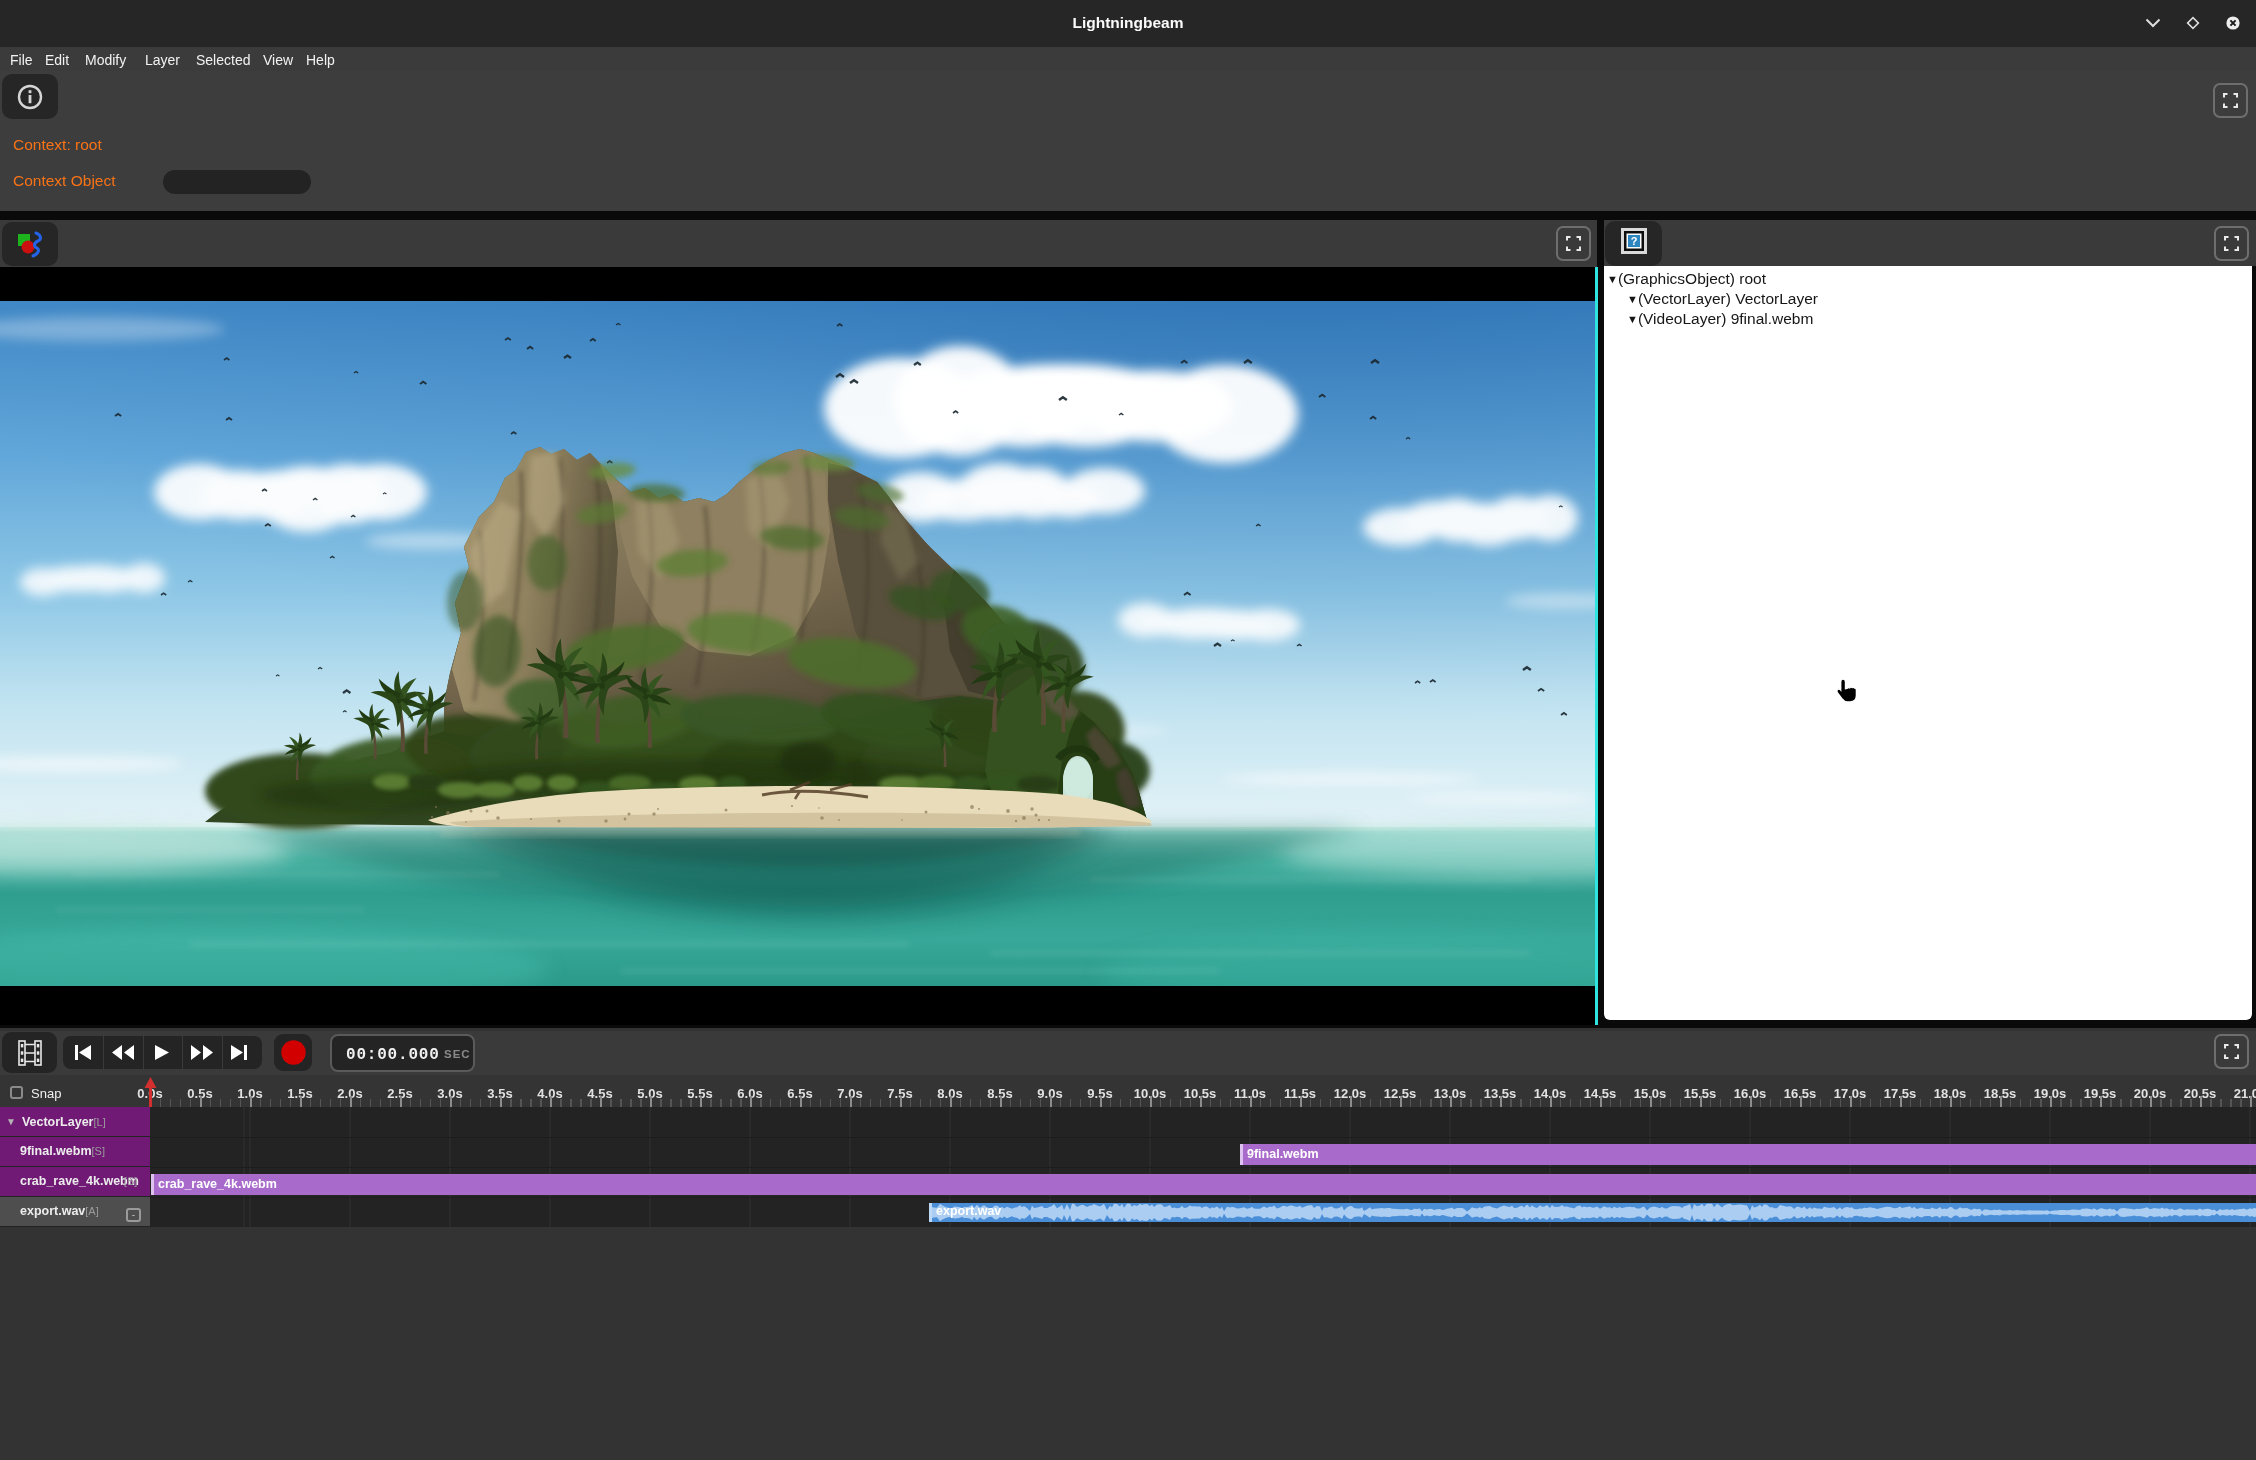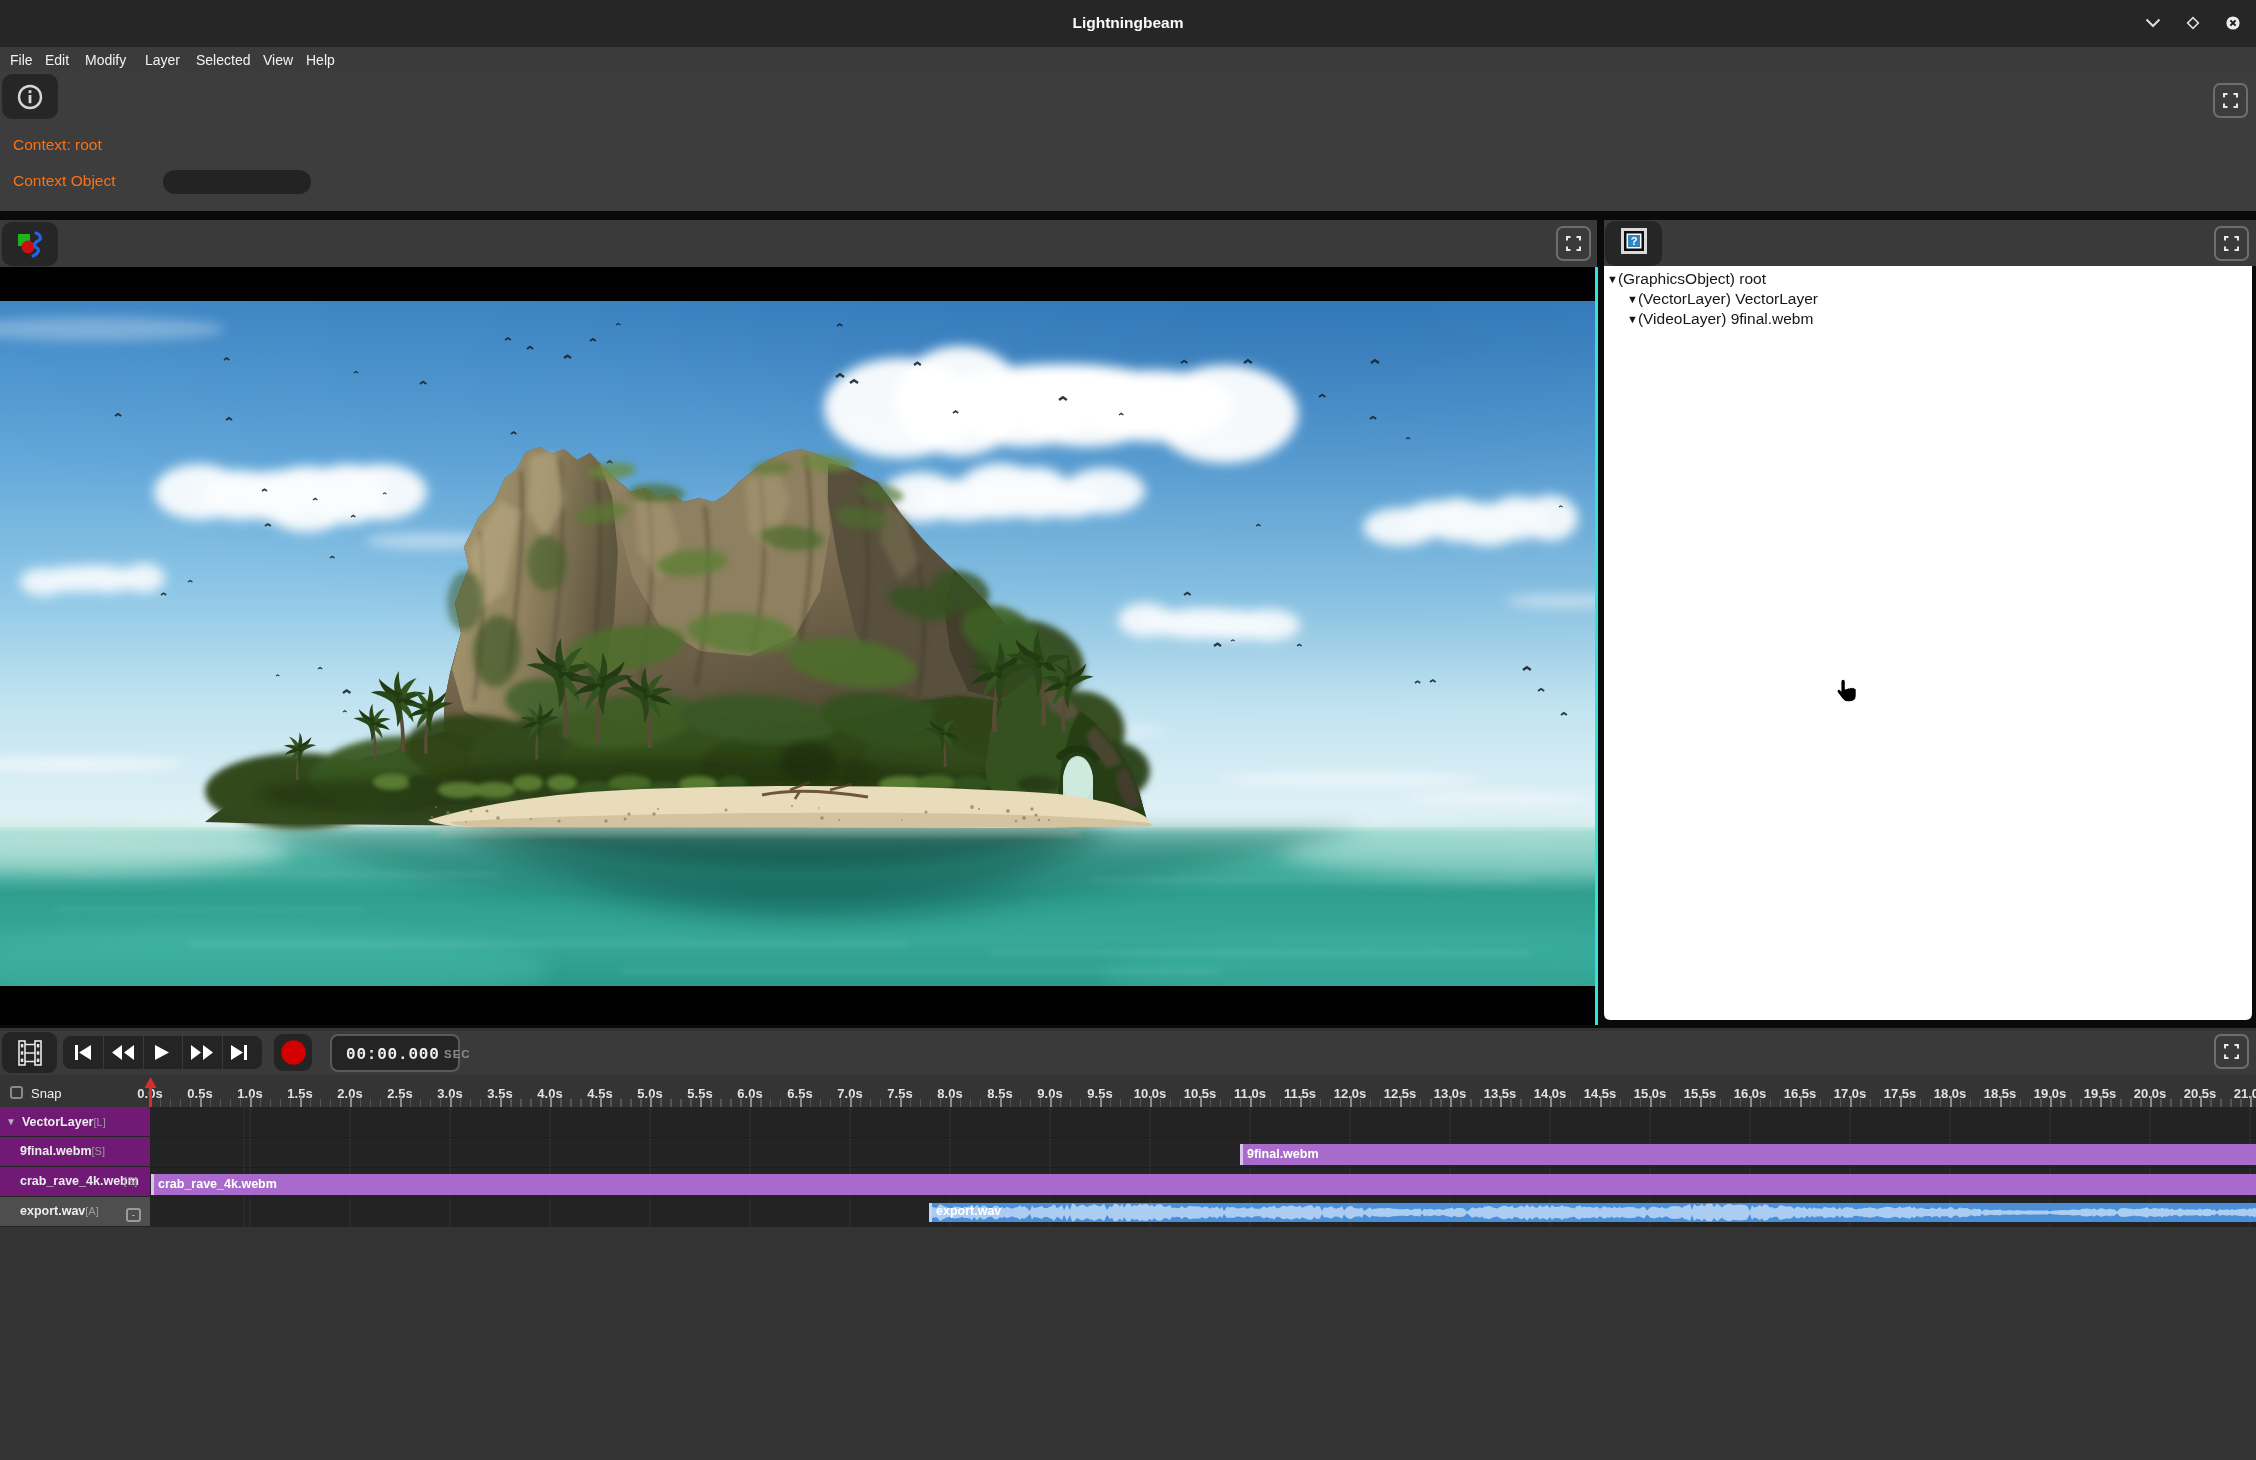--- a/index.html
+++ b/index.html
@@ -32,21 +32,21 @@
 .trow{position:absolute;left:0;width:648px;height:20px;line-height:20px;white-space:nowrap}
 .trow .tri{font-size:11px;vertical-align:1px}
 
 #tlpanel{position:absolute;left:0;top:1028px;width:2256px;height:432px;background:#333}
 #tlbar{position:absolute;left:0;top:3px;width:2256px;height:44px;background:#3a3a3a}
 .tbtn{position:absolute;background:#242424;border-radius:9px}
 #filmbtn{left:2px;top:1px;width:55px;height:41px}
 #transport{position:absolute;left:63px;top:5px;width:199px;height:33px;background:#242424;border-radius:8px}
 #transport .sep{position:absolute;top:0;width:1px;height:33px;background:#3a3a3a}
 #recbtn{left:274px;top:3px;width:38px;height:37px}
-#timedisp{position:absolute;left:330px;top:3px;width:130px;height:38px;background:#242424;border:2px solid #5a5a5a;border-radius:8px;color:#f0f0f0}
+#timedisp{position:absolute;left:330px;top:3px;width:145px;height:38px;background:#242424;border:2px solid #5a5a5a;border-radius:8px;color:#f0f0f0}
 #timedisp .t{position:absolute;left:14px;top:10px;font-family:"Liberation Mono",monospace;font-size:16px;font-weight:bold;letter-spacing:0.8px}
 #timedisp .sec{position:absolute;left:112px;top:12px;font-size:11.5px;color:#8a8a8a;font-weight:bold;letter-spacing:1px}
 
 #ruler{position:absolute;left:0;top:47px;width:2256px;height:32px;background:#343434}
 #ruler .lab{position:absolute;top:11px;width:60px;margin-left:-30px;text-align:center;font-size:13px;font-weight:bold;color:#e2e2e2}
 #ticks{position:absolute;left:150px;top:47px;width:2106px;height:32px;
 background:
 repeating-linear-gradient(to right,#8d8d8d 0 2px,transparent 2px 50px),
 repeating-linear-gradient(to right,#555 0 1.5px,transparent 1.5px 10px);
 background-size:100% 11px,100% 8px;background-position:0 21px,0 24px;background-repeat:no-repeat}

